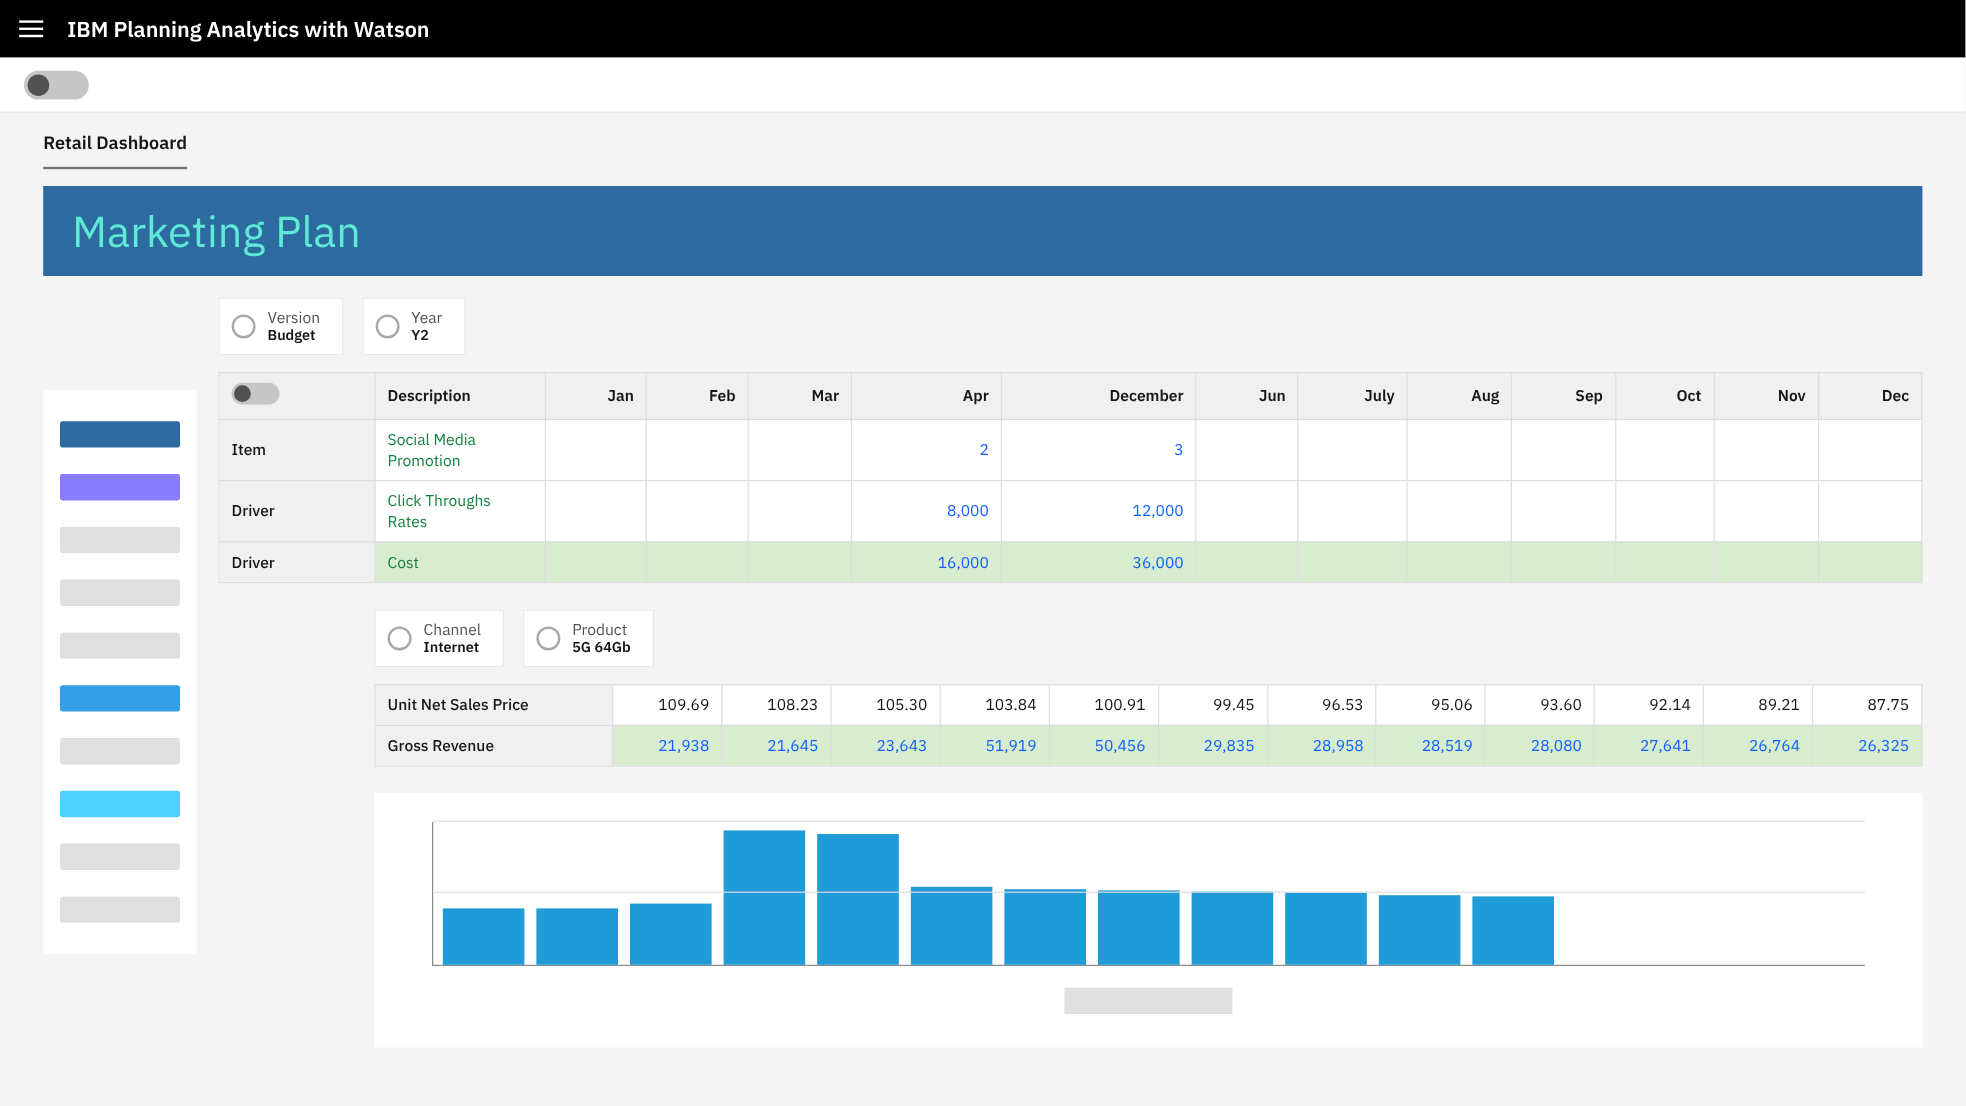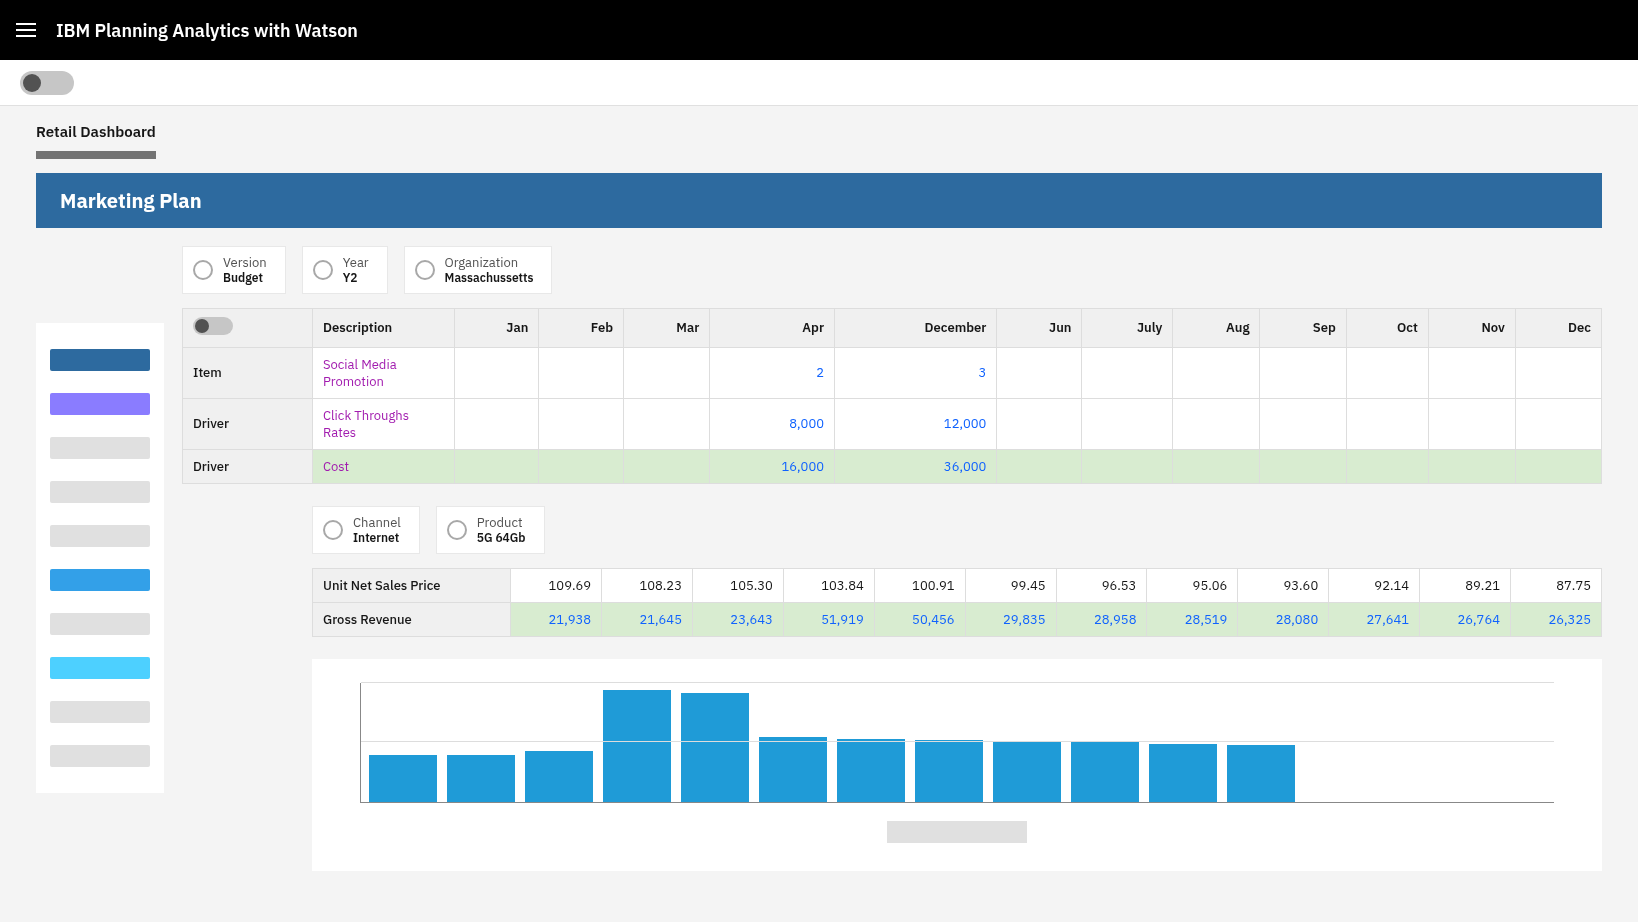--- a/index.html
+++ b/index.html
@@ -1,31 +1,31 @@
 <!DOCTYPE html>
 <html><head>
 <meta charset="utf-8">
 <style>
 * { box-sizing: border-box; margin: 0; padding: 0; }
 body { font-family: "IBM Plex Sans", -apple-system, Arial, sans-serif; background: #f4f4f4; font-size: 14px; color: #161616; }
 
-.header-bar { background: #000; color: #fff; height: 60px; display: flex; align-items: center; padding: 0 16px; }
+.header-bar { background: #000; color: #fff; height: 48px; display: flex; align-items: center; padding: 0 16px; }
 .hamburger { display: flex; flex-direction: column; gap: 4px; margin-right: 20px; cursor: pointer; }
 .hamburger span { width: 20px; height: 2px; background: #fff; }
 .app-title { font-size: 18px; font-weight: 600; }
 
 .toolbar { background: #fff; height: 46px; display: flex; align-items: center; padding: 0 20px; border-bottom: 1px solid #e0e0e0; }
 .toggle { width: 54px; height: 24px; background: #c6c6c6; border-radius: 12px; position: relative; cursor: pointer; }
 .toggle::after { content: ""; position: absolute; left: 3px; top: 3px; width: 18px; height: 18px; background: #525252; border-radius: 50%; }
 
 .tabs-row { padding: 16px 36px 0; background: #f4f4f4; }
-.tab { display: inline-block; font-weight: 600; font-size: 15px; padding-bottom: 10px; border-bottom: 8px solid #737373; }
+.tab { display: inline-block; font-weight: 600; font-size: 15px; padding-bottom: 10px; border-bottom: 2px solid #737373; }
 
 .main { padding: 14px 36px 40px; }
-.page-title { background: #2d6a9f; color: #ffffff; font-size: 20px; font-weight: 700; padding: 14px 24px; }
+.page-title { background: #2d6a9f; color: #5eead4; font-size: 36px; font-weight: 400; padding: 14px 24px; }
 
 .body-row { display: flex; gap: 18px; margin-top: 18px; align-items: center; }
 .sidebar { width: 128px; background: #fff; padding: 26px 14px; display: flex; flex-direction: column; gap: 22px; }
 .sb-item { height: 22px; border-radius: 2px; background: #e0e0e0; }
 .sb-item.navy { background: #2d6a9f; }
 .sb-item.purple { background: #8a7cff; }
 .sb-item.blue { background: #33a0e8; }
 .sb-item.cyan { background: #4dd0ff; }
 
 .content { flex: 1; }
@@ -34,21 +34,21 @@
 .filter { display: flex; align-items: center; gap: 10px; background: #fff; padding: 8px 18px 8px 10px; border: 1px solid #e8e8e8; }
 .filter .circle { width: 20px; height: 20px; border: 2px solid #a8a8a8; border-radius: 50%; }
 .filter .ft { line-height: 1.2; }
 .filter .ft .lbl { font-size: 13px; color: #525252; }
 .filter .ft .val { font-size: 12px; font-weight: 600; }
 
 table { border-collapse: collapse; width: 100%; background: #fff; }
 th, td { border: 1px solid #ddd; padding: 8px 10px; text-align: right; font-size: 13px; height: 30px; }
 th { background: #f0f0f0; font-weight: 600; }
 .row-hdr { background: #f0f0f0; text-align: left; font-weight: 500; }
-.desc { text-align: left; color: #a21caf; }
+.desc { text-align: left; color: #15803d; }
 .blue-val { color: #0f62fe; }
 .total-row td { background: #d8ecd0; }
 .total-row .row-hdr { background: #f0f0f0; }
 
 .table1 th:first-child { width: 130px; }
 .table1 th:nth-child(2) { width: 142px; text-align: left; }
 .table1 .mini-toggle { width: 40px; height: 18px; background: #c6c6c6; border-radius: 9px; display: inline-block; position: relative; }
 .table1 .mini-toggle::after { content: ""; position: absolute; left: 2px; top: 2px; width: 14px; height: 14px; background: #525252; border-radius: 50%; }
 
 .section2 { margin-top: 22px; }
@@ -105,27 +105,20 @@
             <div class="ft">
               <div class="lbl">Version</div>
               <div class="val">Budget</div>
             </div>
           </div>
           <div class="filter">
             <div class="circle"></div>
             <div class="ft">
               <div class="lbl">Year</div>
               <div class="val">Y2</div>
-            </div>
-          </div>
-          <div class="filter">
-            <div class="circle"></div>
-            <div class="ft">
-              <div class="lbl">Organization</div>
-              <div class="val">Massachussetts</div>
             </div>
           </div>
         </div>
 
       <table class="table1">
         <thead>
             <tr id="t1-head">
               <th style="text-align:left;"><span class="mini-toggle"></span></th>
               <th>Description</th>
               <th>Jan</th>

